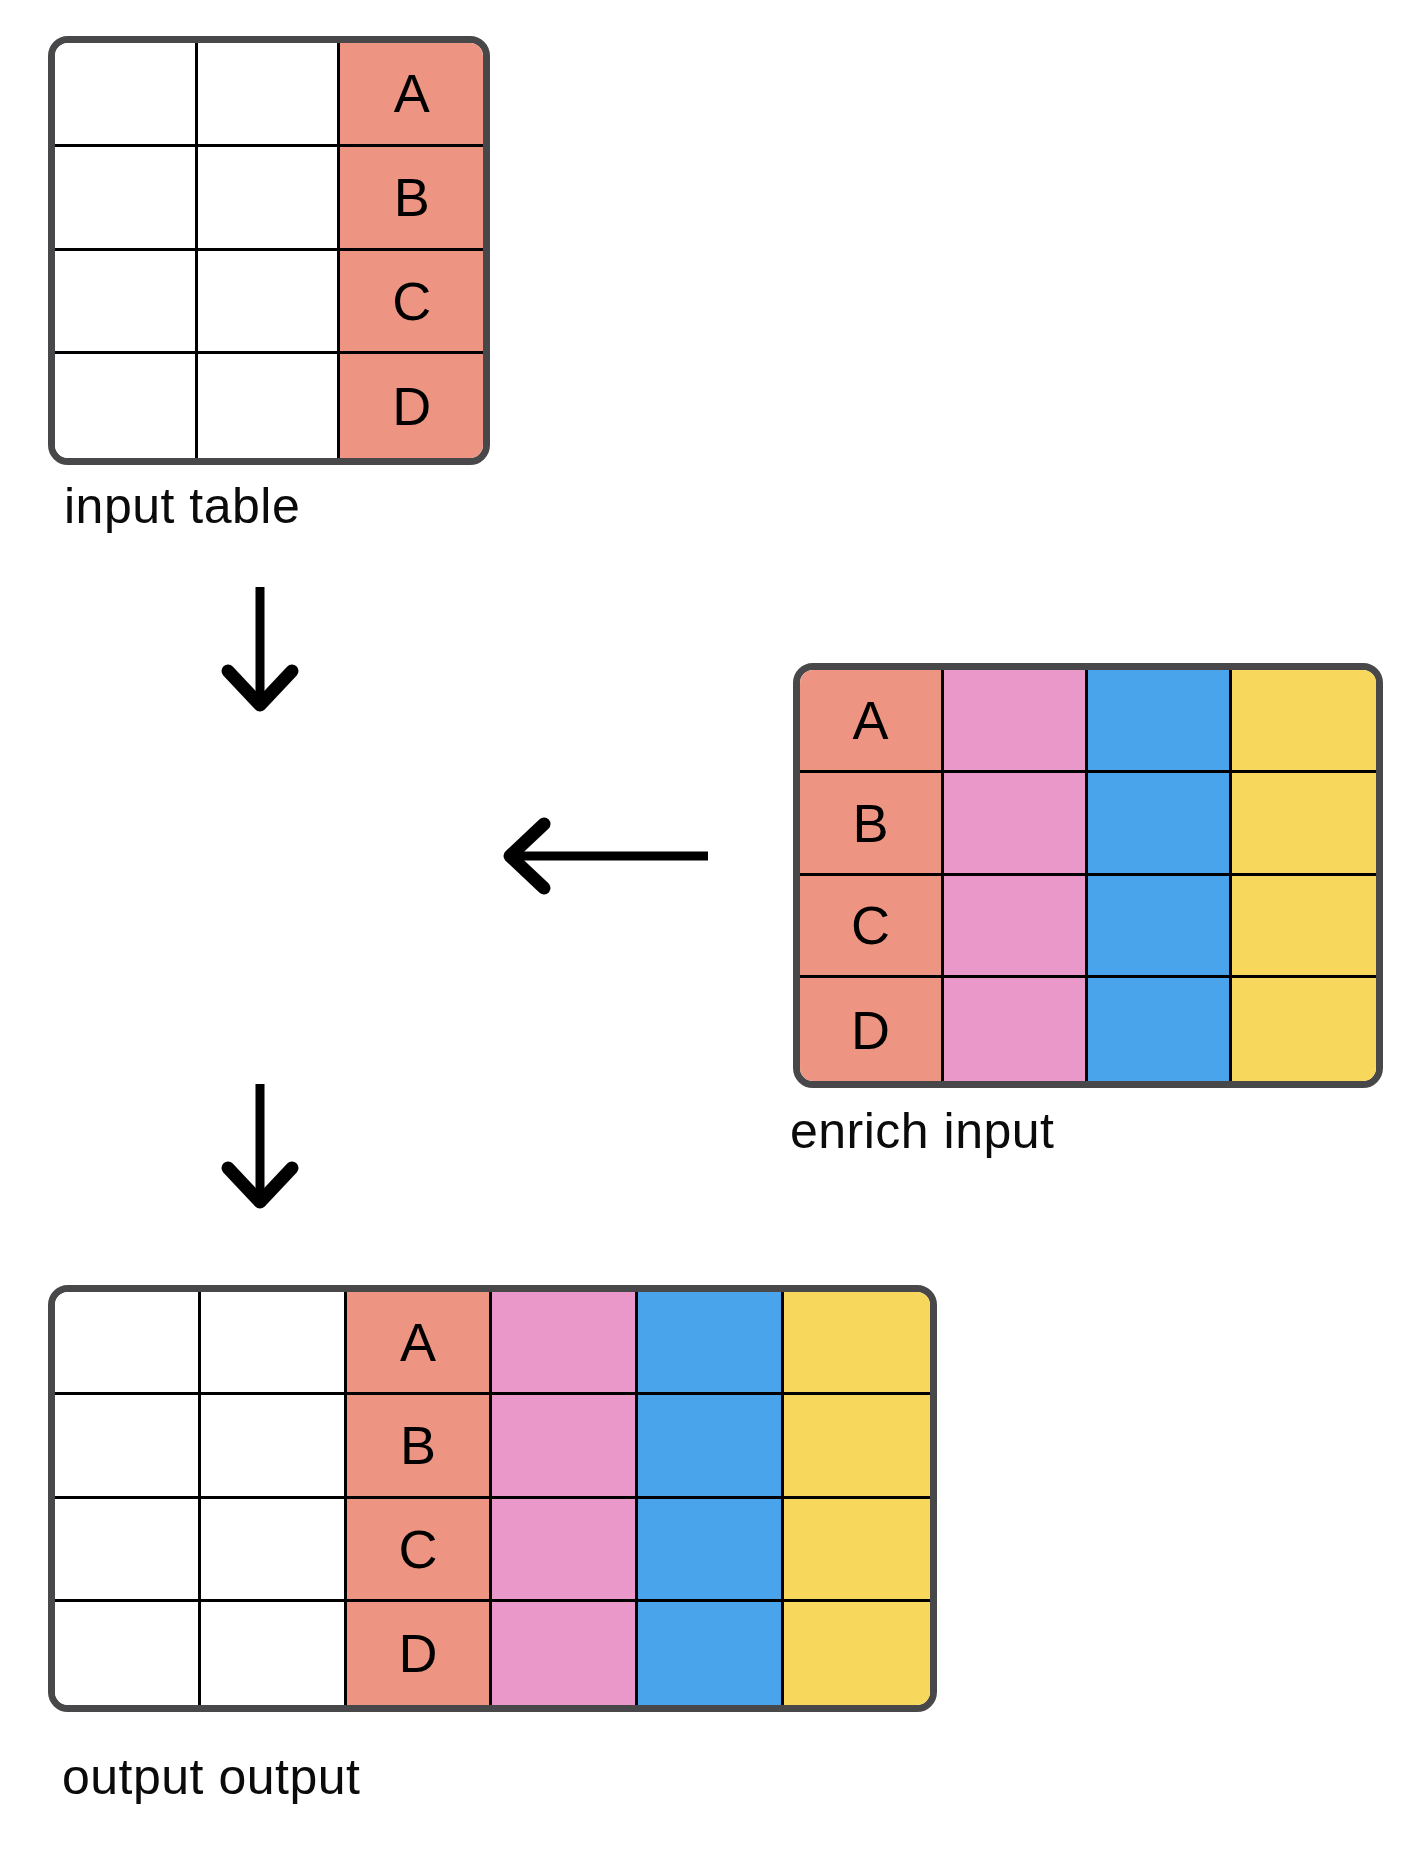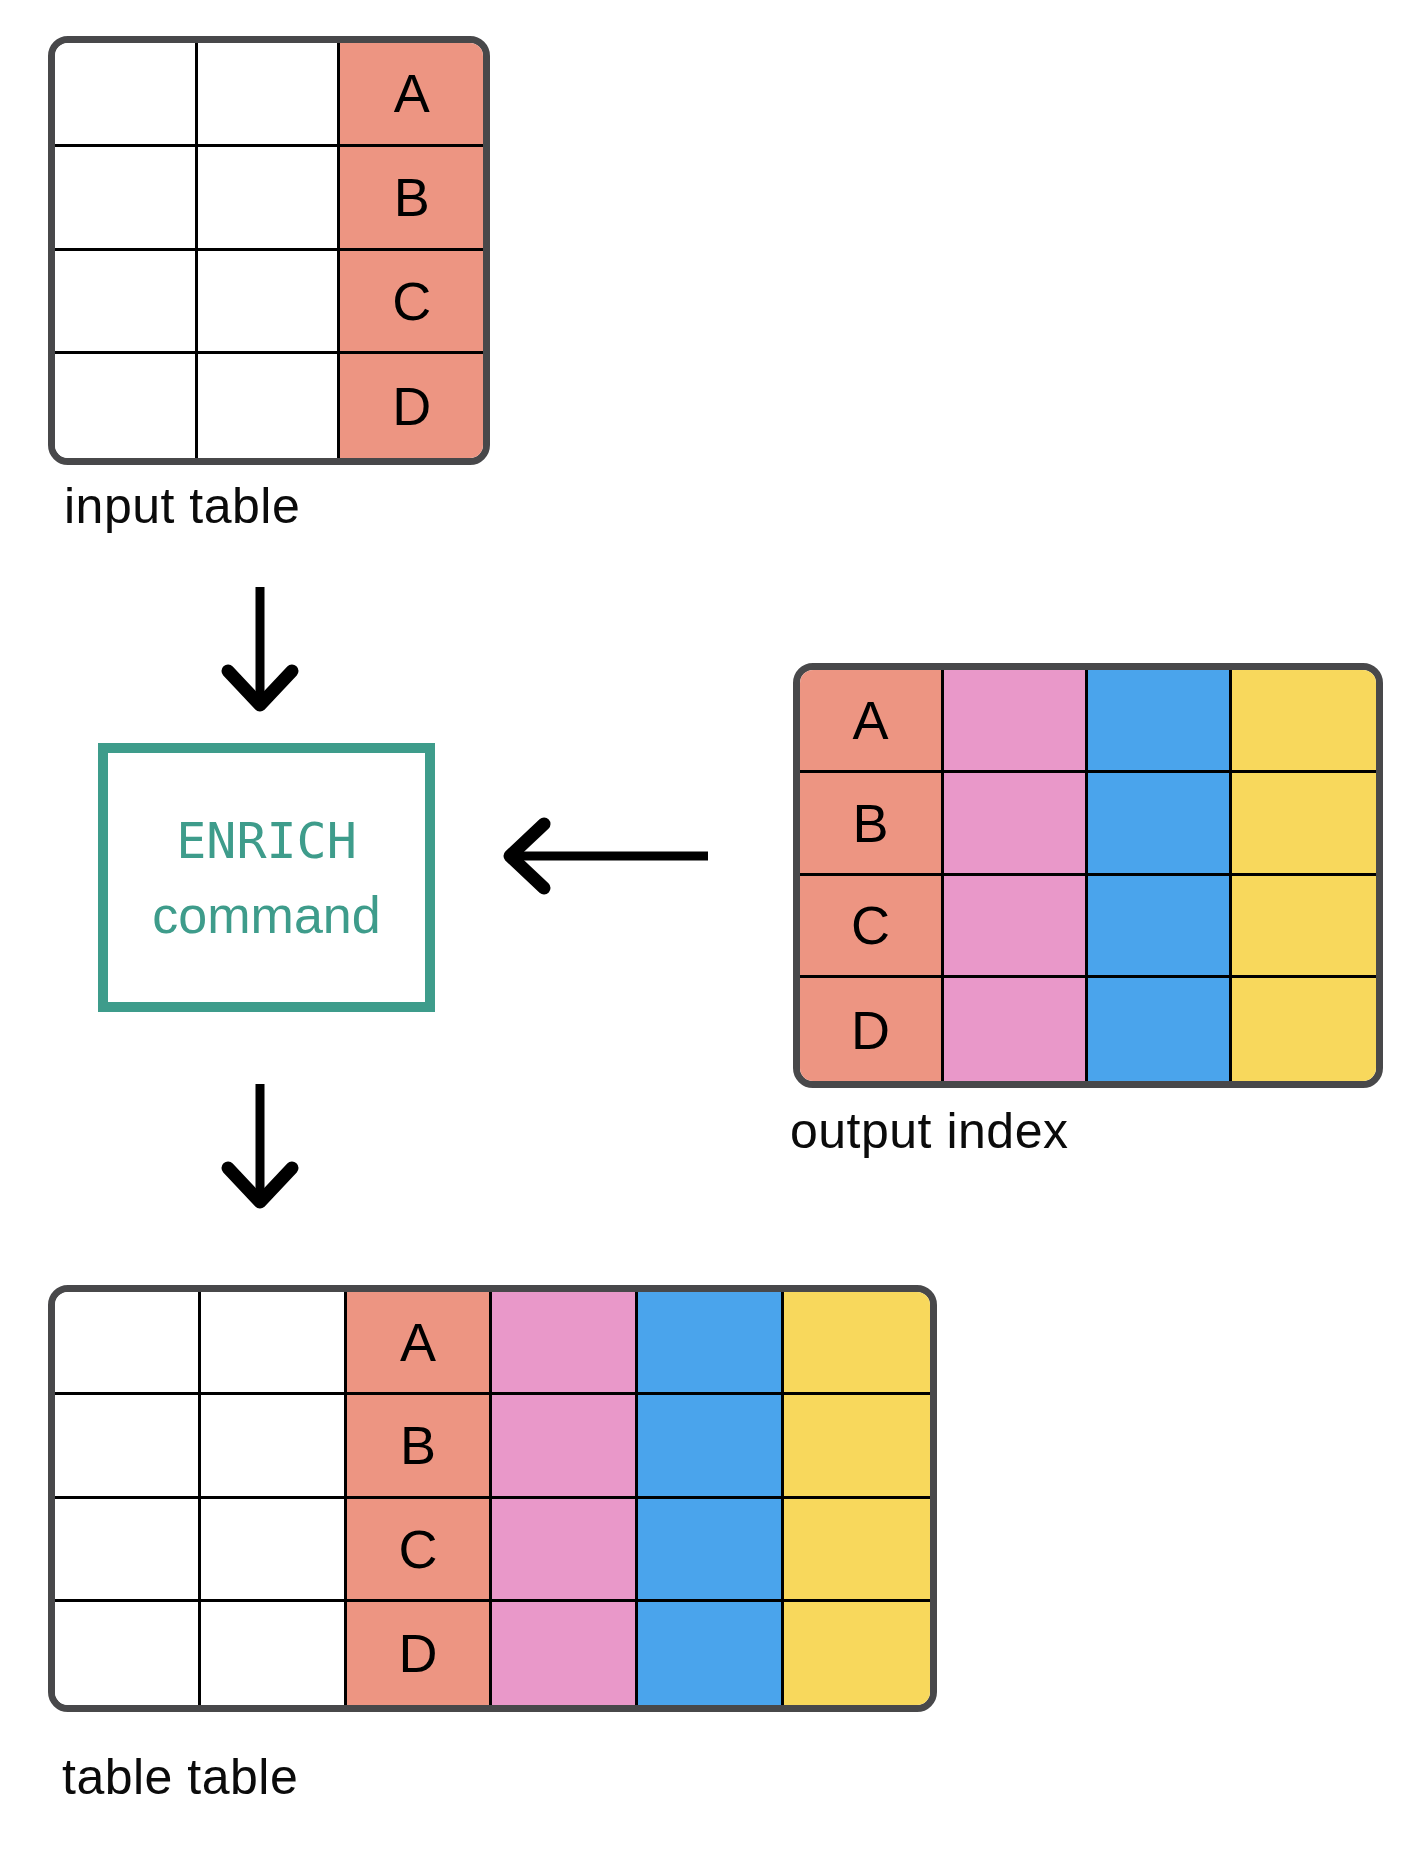--- a/index.html
+++ b/index.html
@@ -60,24 +60,20 @@
       <div class="cell bR" style="background: rgb(255, 255, 255);"></div>
       <div class="cell" style="background: rgb(237, 149, 130);">D</div>
     </div>
   <div class="label" style="left:64px; top:477px;">input table</div>
 
   <svg class="arrow" style="left:218px; top:583px;" width="84" height="134" viewBox="0 0 84 134">
     <line x1="42" y1="4" x2="42" y2="122" stroke="#000" stroke-width="9"></line>
     <polyline points="10,88 42,122 74,88" fill="none" stroke="#000" stroke-width="13" stroke-linecap="round" stroke-linejoin="round"></polyline>
   </svg>
 
-  <div class="command-box" style="left:98px; top:743px; width:337px; height:269px;">
-    <div class="mono">ENRICH</div>
-    <div class="sans">command</div>
-  </div>
 
   <svg class="arrow" style="left:498px; top:813px;" width="215" height="86" viewBox="0 0 215 86">
     <line x1="210" y1="43" x2="12" y2="43" stroke="#000" stroke-width="9"></line>
     <polyline points="46,11 12,43 46,75" fill="none" stroke="#000" stroke-width="13" stroke-linecap="round" stroke-linejoin="round"></polyline>
   </svg>
 
   <div class="table-box" style="left: 793px; top: 663px; width: 590px; height: 425px; grid-template-columns: repeat(4, 1fr); grid-template-rows: repeat(4, 1fr);">
       <div class="cell bR bB" style="background: rgb(237, 149, 130);">A</div>
       <div class="cell bR bB" style="background: rgb(233, 152, 201);"></div>
       <div class="cell bR bB" style="background: rgb(74, 164, 236);"></div>
@@ -88,21 +84,21 @@
       <div class="cell bB" style="background: rgb(248, 216, 92);"></div>
       <div class="cell bR bB" style="background: rgb(237, 149, 130);">C</div>
       <div class="cell bR bB" style="background: rgb(233, 152, 201);"></div>
       <div class="cell bR bB" style="background: rgb(74, 164, 236);"></div>
       <div class="cell bB" style="background: rgb(248, 216, 92);"></div>
       <div class="cell bR" style="background: rgb(237, 149, 130);">D</div>
       <div class="cell bR" style="background: rgb(233, 152, 201);"></div>
       <div class="cell bR" style="background: rgb(74, 164, 236);"></div>
       <div class="cell" style="background: rgb(248, 216, 92);"></div>
     </div>
-  <div class="label" style="left:790px; top:1102px;">output index</div>
+  <div class="label" style="left:790px; top:1102px;">enrich input</div>
 
   <svg class="arrow" style="left:218px; top:1080px;" width="84" height="134" viewBox="0 0 84 134">
     <line x1="42" y1="4" x2="42" y2="122" stroke="#000" stroke-width="9"></line>
     <polyline points="10,88 42,122 74,88" fill="none" stroke="#000" stroke-width="13" stroke-linecap="round" stroke-linejoin="round"></polyline>
   </svg>
 
   <div class="table-box" style="left: 48px; top: 1285px; width: 889px; height: 427px; grid-template-columns: repeat(6, 1fr); grid-template-rows: repeat(4, 1fr);">
       <div class="cell bR bB" style="background: rgb(255, 255, 255);"></div>
       <div class="cell bR bB" style="background: rgb(255, 255, 255);"></div>
       <div class="cell bR bB" style="background: rgb(237, 149, 130);">A</div>
@@ -121,15 +117,15 @@
       <div class="cell bR bB" style="background: rgb(233, 152, 201);"></div>
       <div class="cell bR bB" style="background: rgb(74, 164, 236);"></div>
       <div class="cell bB" style="background: rgb(248, 216, 92);"></div>
       <div class="cell bR" style="background: rgb(255, 255, 255);"></div>
       <div class="cell bR" style="background: rgb(255, 255, 255);"></div>
       <div class="cell bR" style="background: rgb(237, 149, 130);">D</div>
       <div class="cell bR" style="background: rgb(233, 152, 201);"></div>
       <div class="cell bR" style="background: rgb(74, 164, 236);"></div>
       <div class="cell" style="background: rgb(248, 216, 92);"></div>
     </div>
-  <div class="label" style="left:62px; top:1748px;">table table</div>
+  <div class="label" style="left:62px; top:1748px;">output output</div>
 
 </div>
 
 </body></html>

